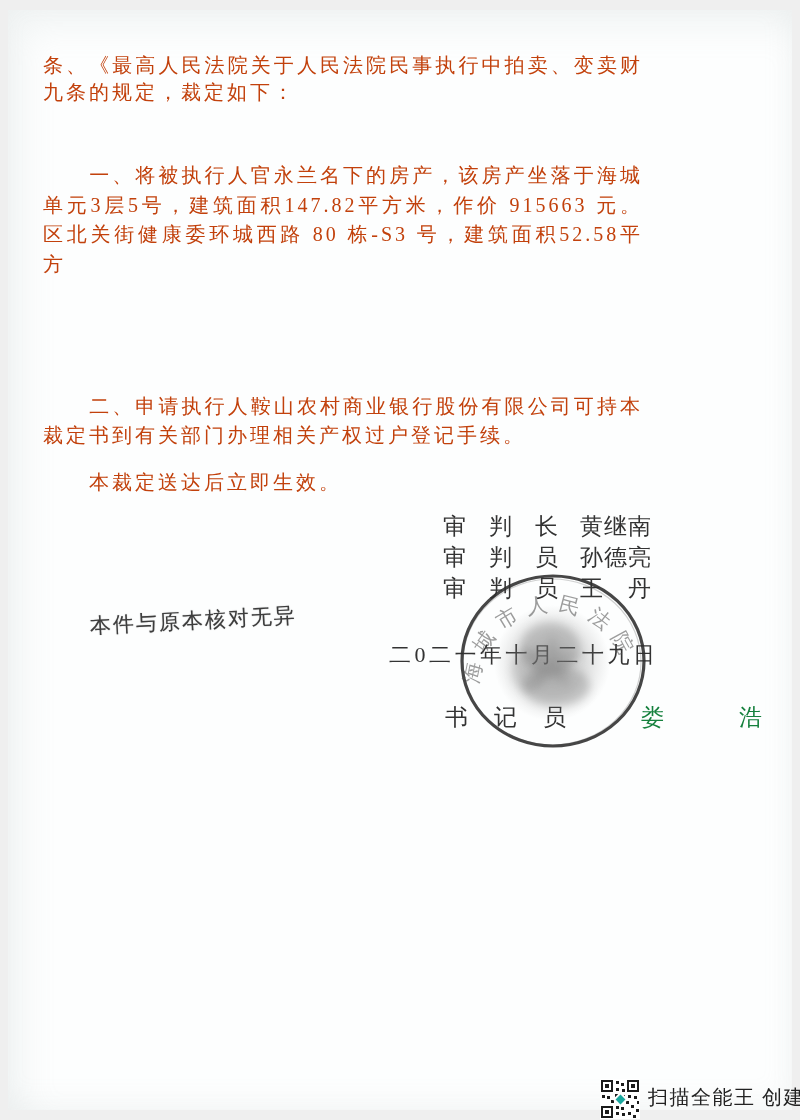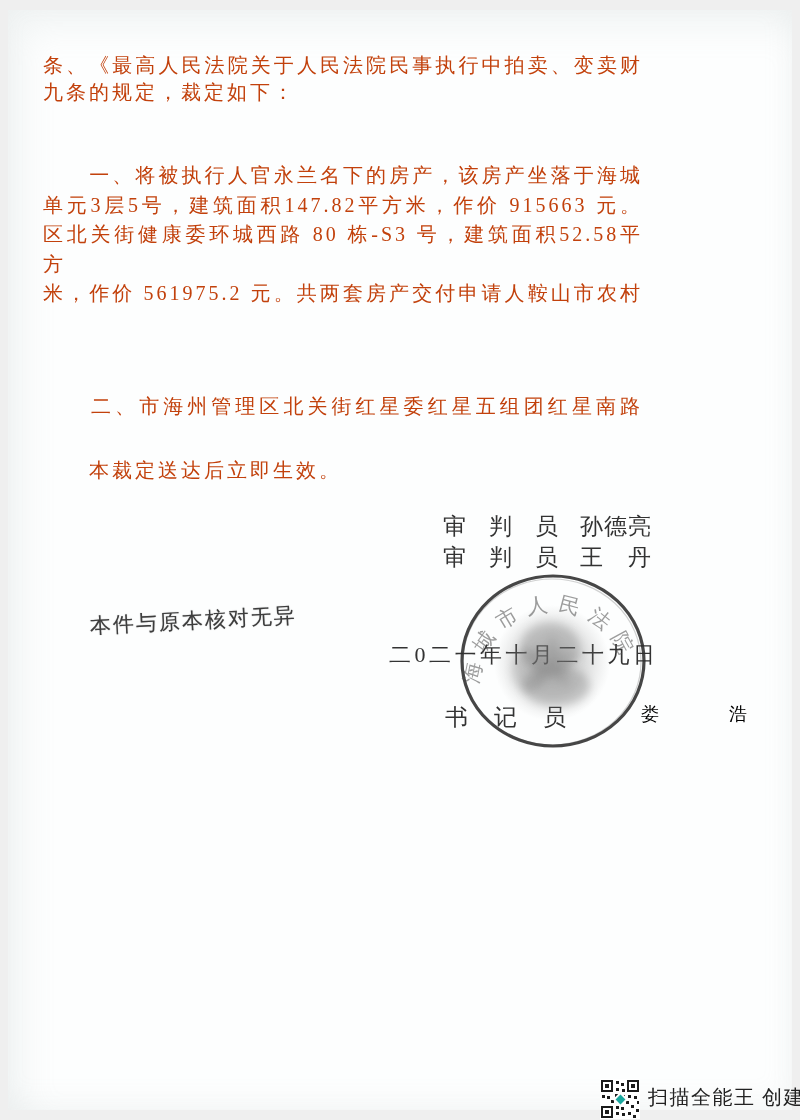--- a/index.html
+++ b/index.html
@@ -13,36 +13,36 @@
     background:#fdfefe;
     box-shadow: inset 14px 16px 34px rgba(175,185,185,.16), inset -6px -10px 24px rgba(190,198,198,.10);
   }
   
   .para{position:absolute;left:43px;width:600px;color:#c2410c;font-size:20px;letter-spacing:3px;}
   .para .bl{text-align:justify;text-align-last:justify;white-space:pre-wrap;}
   .para .bl.nj{text-align:left;text-align-last:left;}
   .p0{top:52px;line-height:27px;}
   .p1{top:137px;line-height:29.5px;margin-top:24px;}
   .p2{top:392px;line-height:29px;}
-  .p3{top:456px;line-height:29px;}
+  .p3{top:468px;line-height:29px;}
   
   .sig-block{position:absolute;left:443px;top:511px;}
   .sig-row{position:relative;height:31px;width:280px;}
   .sig-role{position:absolute;left:0;top:0;font-size:23px;letter-spacing:23px;color:#333;white-space:pre;}
   .sig-name{position:absolute;left:137px;top:0;font-size:23px;letter-spacing:1px;color:#333;white-space:pre;}
   
   .verify-note{
     position:absolute;left:90px;top:612px;font-size:21px;letter-spacing:2px;color:#3d3d3d;
     transform:rotate(-3deg);transform-origin:left center;
     text-shadow:0 0 1px rgba(70,70,70,.55);
   }
   .date-line{position:absolute;left:389px;top:640px;font-size:22px;letter-spacing:3.5px;color:#333;white-space:pre;}
   .clerk-line{position:absolute;left:445px;top:702px;height:30px;width:330px;}
   .clerk-role{position:absolute;left:0;top:0;font-size:23px;letter-spacing:26px;color:#333;white-space:pre;}
-  .clerk-name{position:absolute;left:196px;top:0;font-size:18px;letter-spacing:26px;color:#000000;white-space:pre;font-family:Liberation Serif, serif;}
+  .clerk-name{position:absolute;left:196px;top:0;font-size:23px;letter-spacing:26px;color:#15803d;white-space:pre;font-family:Liberation Serif, serif;}
   
   .seal{position:absolute;left:456px;top:570px;pointer-events:none;}
   
   .qr{position:absolute;left:600px;top:1079px;}
   .footer-text{position:absolute;left:648px;top:1084px;font-size:20px;letter-spacing:1.5px;color:#222;white-space:pre;}
 </style>
 </head>
 <body>
 
 <div class="canvas">
@@ -51,31 +51,35 @@
 
   <div id="bodyText">
       <div class="para p0">
         <div class="bl">条、《最高人民法院关于人民法院民事执行中拍卖、变卖财</div>
         <div class="bl nj">九条的规定，裁定如下：</div>
       </div>
       <div class="para p1">
         <div class="bl">　　一、将被执行人官永兰名下的房产，该房产坐落于海城</div>
         <div class="bl">单元3层5号，建筑面积147.82平方米，作价 915663 元。</div>
         <div class="bl">区北关街健康委环城西路 80 栋-S3 号，建筑面积52.58平方</div>
-        <div class="bl">米，作价 561975.2 元。共两套房产交付申请人鞍山市农村</div>
       </div>
       <div class="para p2">
-        <div class="bl">　　二、市海州管理区北关街红星委红星五组团红星南路</div>
+        <div class="bl">　　二、申请执行人鞍山农村商业银行股份有限公司可持本</div>
+        <div class="bl nj">裁定书到有关部门办理相关产权过户登记手续。</div>
       </div>
       <div class="para p3">
         <div class="bl nj">　　本裁定送达后立即生效。</div>
       </div>
     </div>
 
   <div class="sig-block" id="sigBlock">
+      <div class="sig-row">
+        <span class="sig-role">审判长</span>
+        <span class="sig-name">黄继南</span>
+      </div>
       <div class="sig-row">
         <span class="sig-role">审判员</span>
         <span class="sig-name">孙德亮</span>
       </div>
       <div class="sig-row">
         <span class="sig-role">审判员</span>
         <span class="sig-name">王　丹</span>
       </div>
     </div>
 

